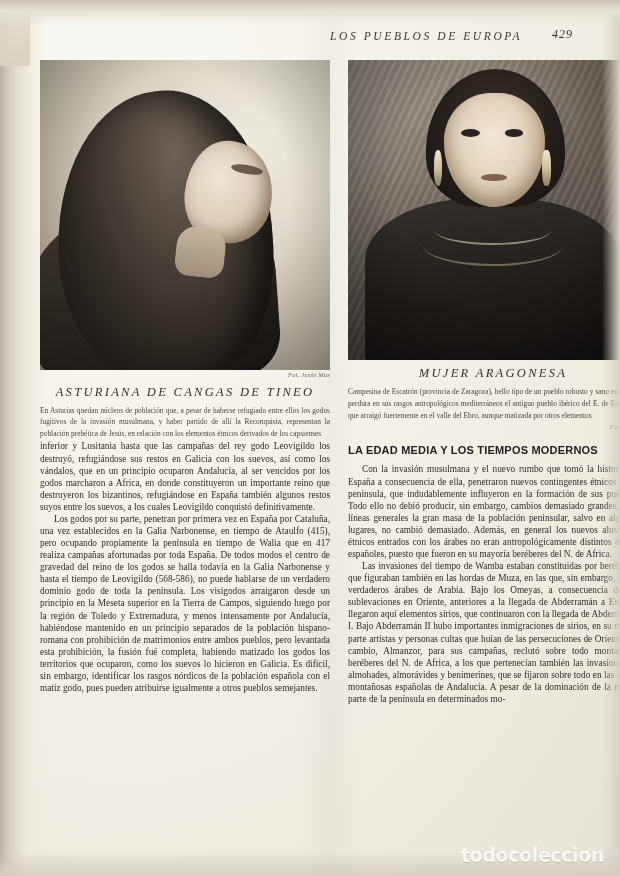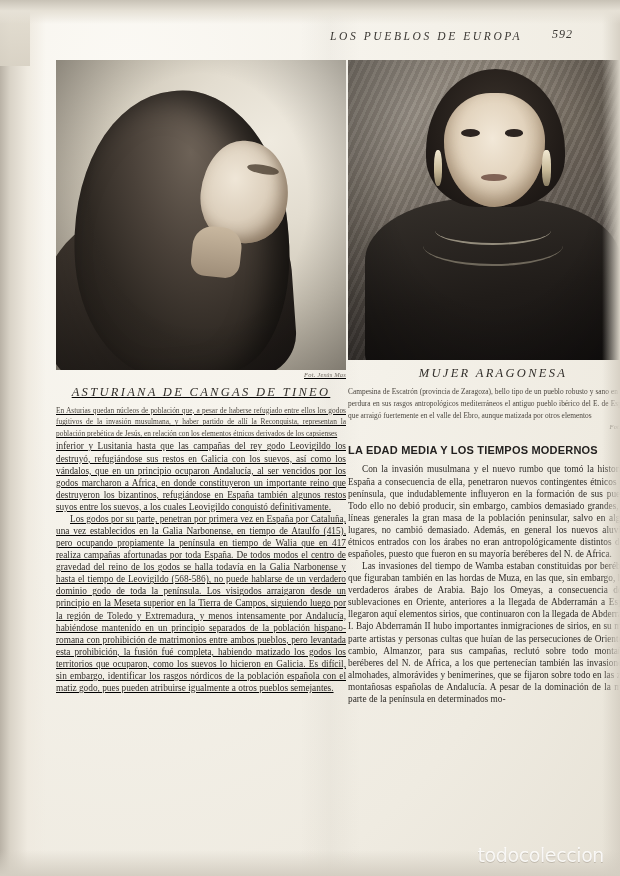--- a/index.html
+++ b/index.html
@@ -51,21 +51,21 @@
     font-style:italic; font-size:11.5px; letter-spacing:2.6px;
     color:#3a3733; white-space:nowrap;
   }
   .rh-page{
     margin-left:30px; font-size:12px; letter-spacing:1px; color:#3a3733;
     font-style:italic;
   }
 
   
   .col{position:absolute; top:60px; width:290px;}
-  .col-left{left:56px;text-decoration:underline;}
+  .col-left{left:40px;}
   .col-right{left:348px;}
 
   
   .photo{
     width:100%; position:relative; overflow:hidden;
     background:#2a2724;
   }
   .photo-left{height:310px;}
   .photo-right{height:300px;}
 
@@ -199,39 +199,39 @@
     color:#2e2b27; hyphens:auto;
   }
   .body-text p{margin:0;text-indent:14px;}
   .body-text p.noindent{text-indent:0;}
   .left-body{}
   .right-body{margin-top:7px;}
 
   
   .watermark{
     position:absolute; right:16px; bottom:10px;
-    font-family:"DejaVu Sans", sans-serif; font-weight:normal;
+    font-family:"DejaVu Sans", sans-serif; font-weight:bold;
     font-size:19px; letter-spacing:-.4px;
     color:rgba(255,255,255,.92);
     text-shadow:0 1px 0 rgba(160,152,138,.55);
     opacity:.9;
   }
   .spot1{position:absolute;left:300px;top:0;width:60px;height:876px;
     background:linear-gradient(to right,rgba(0,0,0,0),rgba(120,112,100,.05),rgba(0,0,0,0));}
 </style>
 </head>
 <body>
 
 <div id="page">
   <div class="tape"></div>
   <div class="spot1"></div>
 
   <div class="running-head">
     <span class="rh-title">LOS PUEBLOS DE EUROPA</span>
-    <span class="rh-page">592</span>
+    <span class="rh-page">429</span>
   </div>
 
   <div class="col col-left">
 
     <div class="photo photo-left">
       <div class="ph-inner bg-left"></div>
       <div class="figL-shawl"></div>
       <div class="figL-scarf"></div>
       <div class="figL-face"></div>
       <div class="figL-brow"></div>

